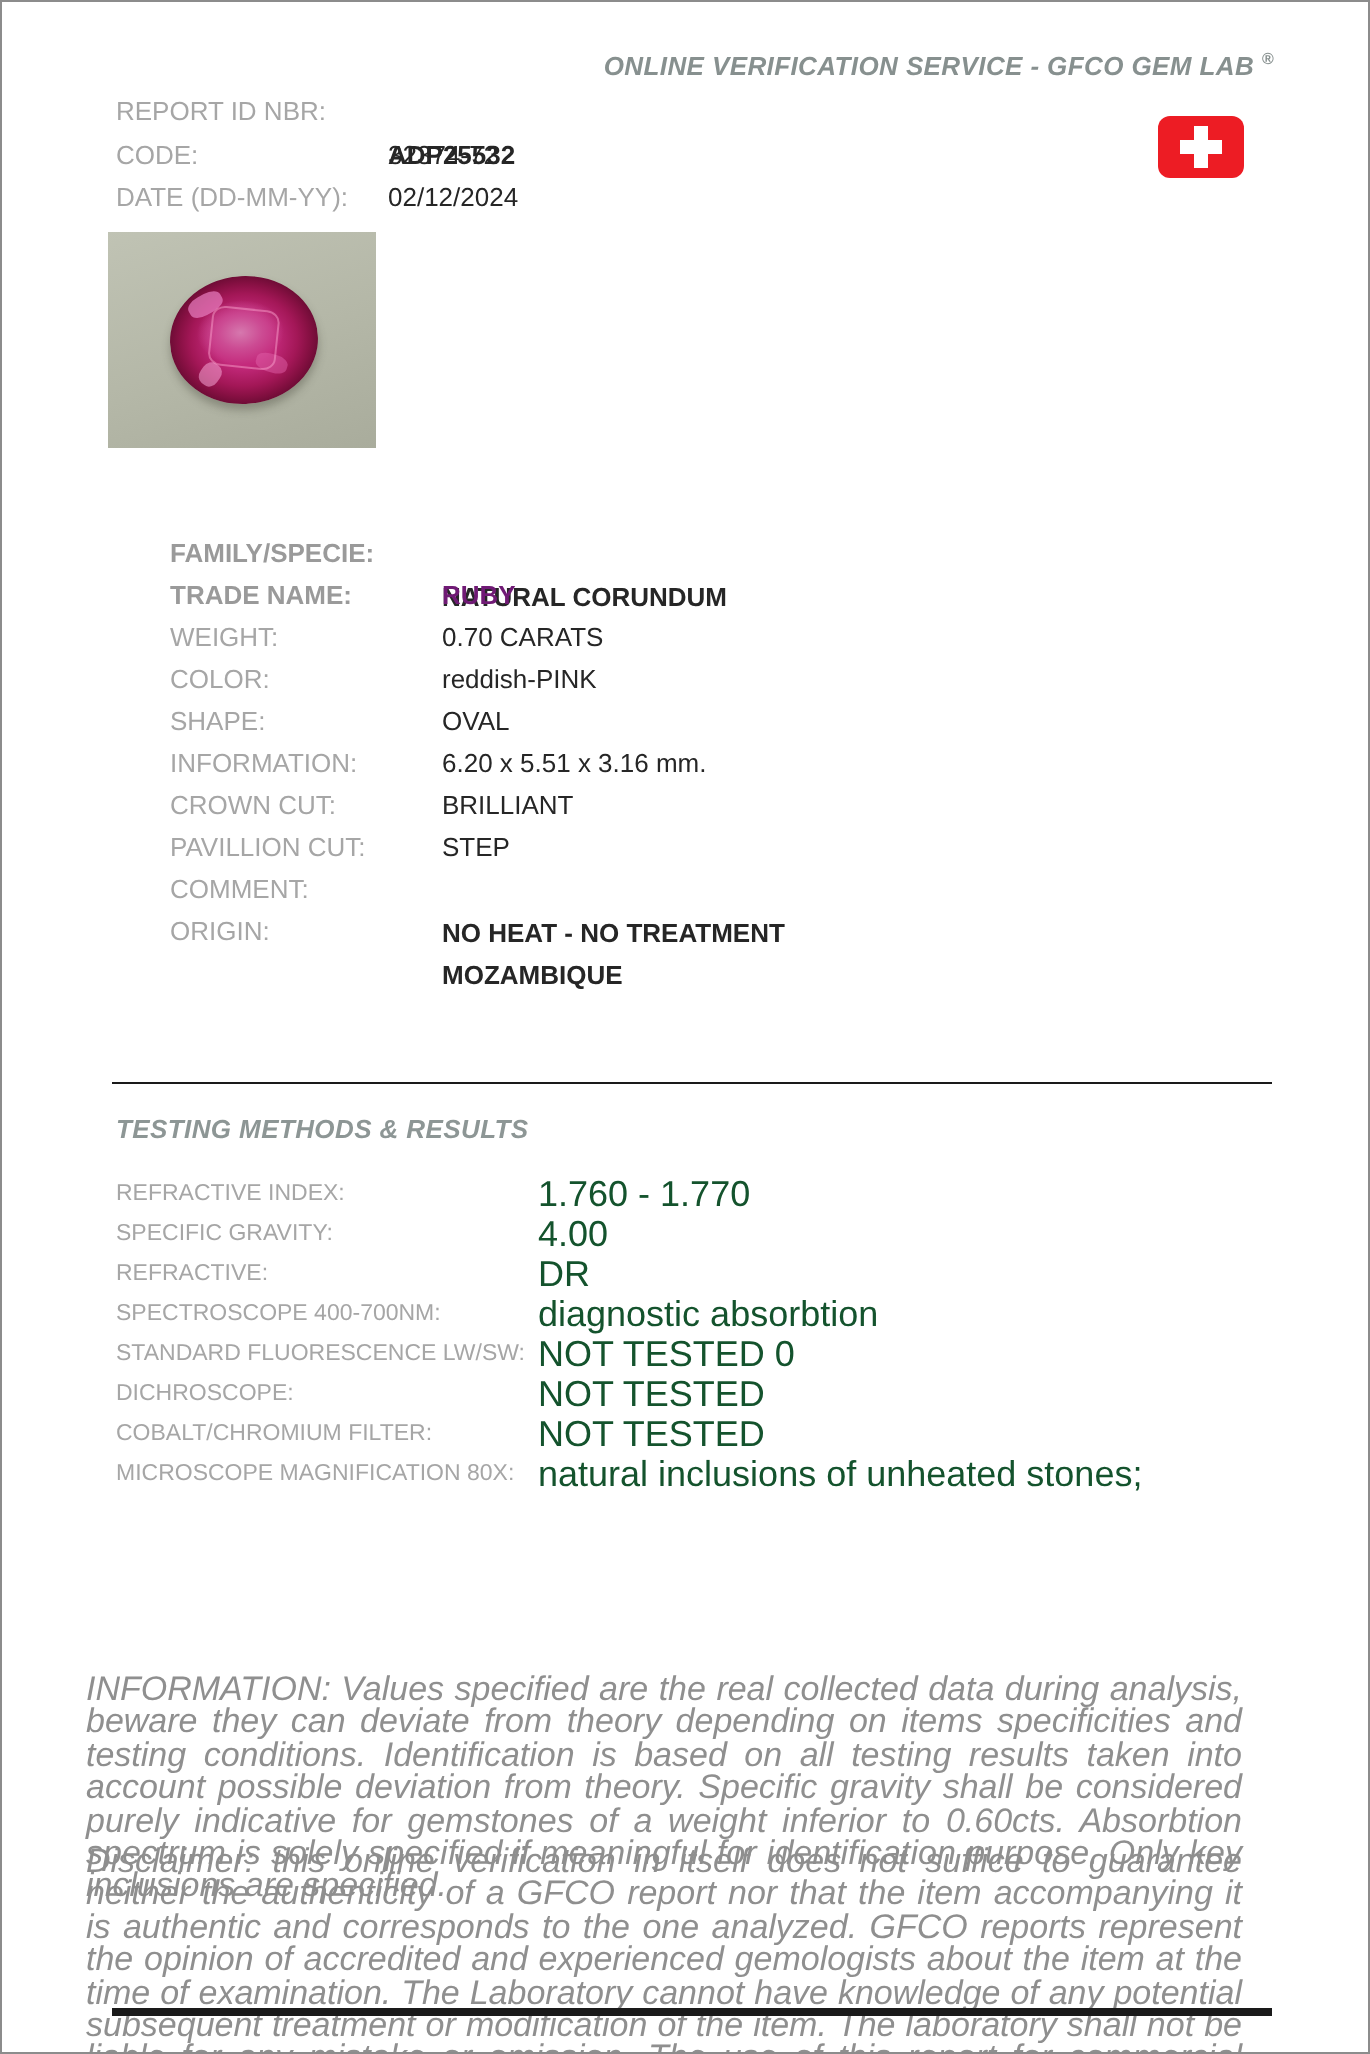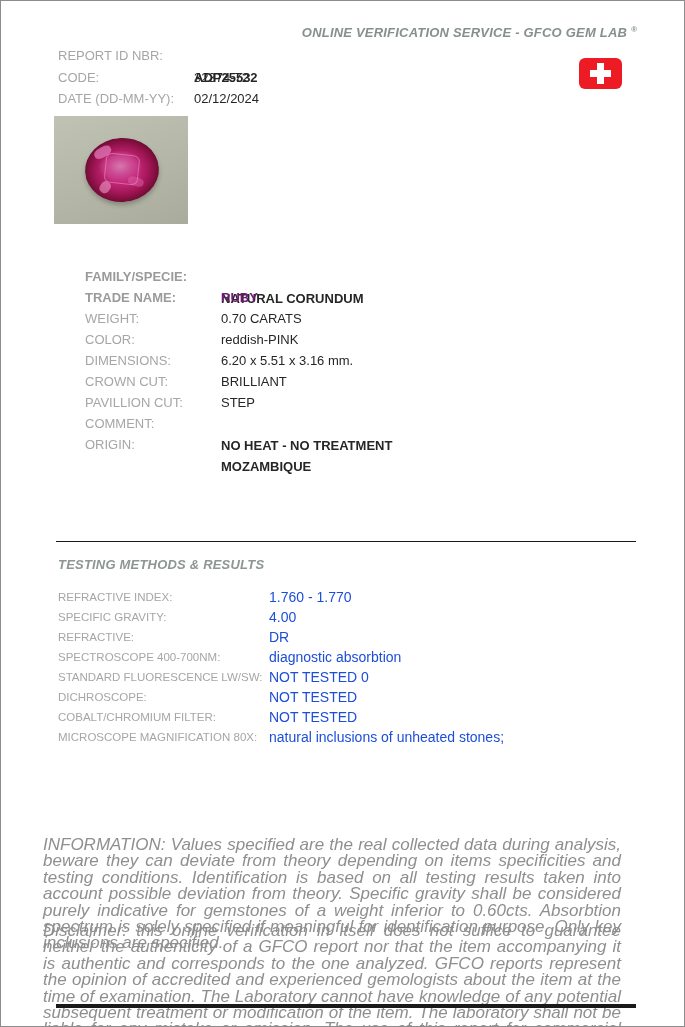--- a/index.html
+++ b/index.html
@@ -65,21 +65,21 @@
   .sep.thick { top: 1003px; height: 4px; }
   
   .testing-heading {
     position: absolute; left: 57px; top: 556px;
     font-size: 13px; font-weight: 700; font-style: italic; color: #8d9695;
     letter-spacing: 0.2px;
   }
   .test-fields { position: absolute; left: 57px; top: 586px; width: 560px; }
   .t-row { display: flex; height: 20px; align-items: center; }
   .t-row .lbl { width: 211px; font-size: 11.5px; }
-  .t-row .val { color: #1d4ed8; font-size: 14px; }
+  .t-row .val { color: #14532d; font-size: 18px; }
   
   .para {
     position: absolute; left: 42px; width: 578px;
     font-size: 17px; font-style: italic; color: #8f8f8f;
     line-height: 16.4px; text-align: justify;
   }
   .para.info { top: 836px; }
   .para.disclaimer { top: 922px; }
 </style>
 </head>
@@ -129,21 +129,25 @@
     </div>
     <div class="g-row">
       <span class="lbl">WEIGHT:</span>
       <span class="val">0.70 CARATS</span>
     </div>
     <div class="g-row">
       <span class="lbl">COLOR:</span>
       <span class="val">reddish-PINK</span>
     </div>
     <div class="g-row">
-      <span class="lbl">DIMENSIONS:</span>
+      <span class="lbl">SHAPE:</span>
+      <span class="val">OVAL</span>
+    </div>
+    <div class="g-row">
+      <span class="lbl">INFORMATION:</span>
       <span class="val">6.20 x 5.51 x 3.16 mm.</span>
     </div>
     <div class="g-row">
       <span class="lbl">CROWN CUT:</span>
       <span class="val">BRILLIANT</span>
     </div>
     <div class="g-row">
       <span class="lbl">PAVILLION CUT:</span>
       <span class="val">STEP</span>
     </div>

